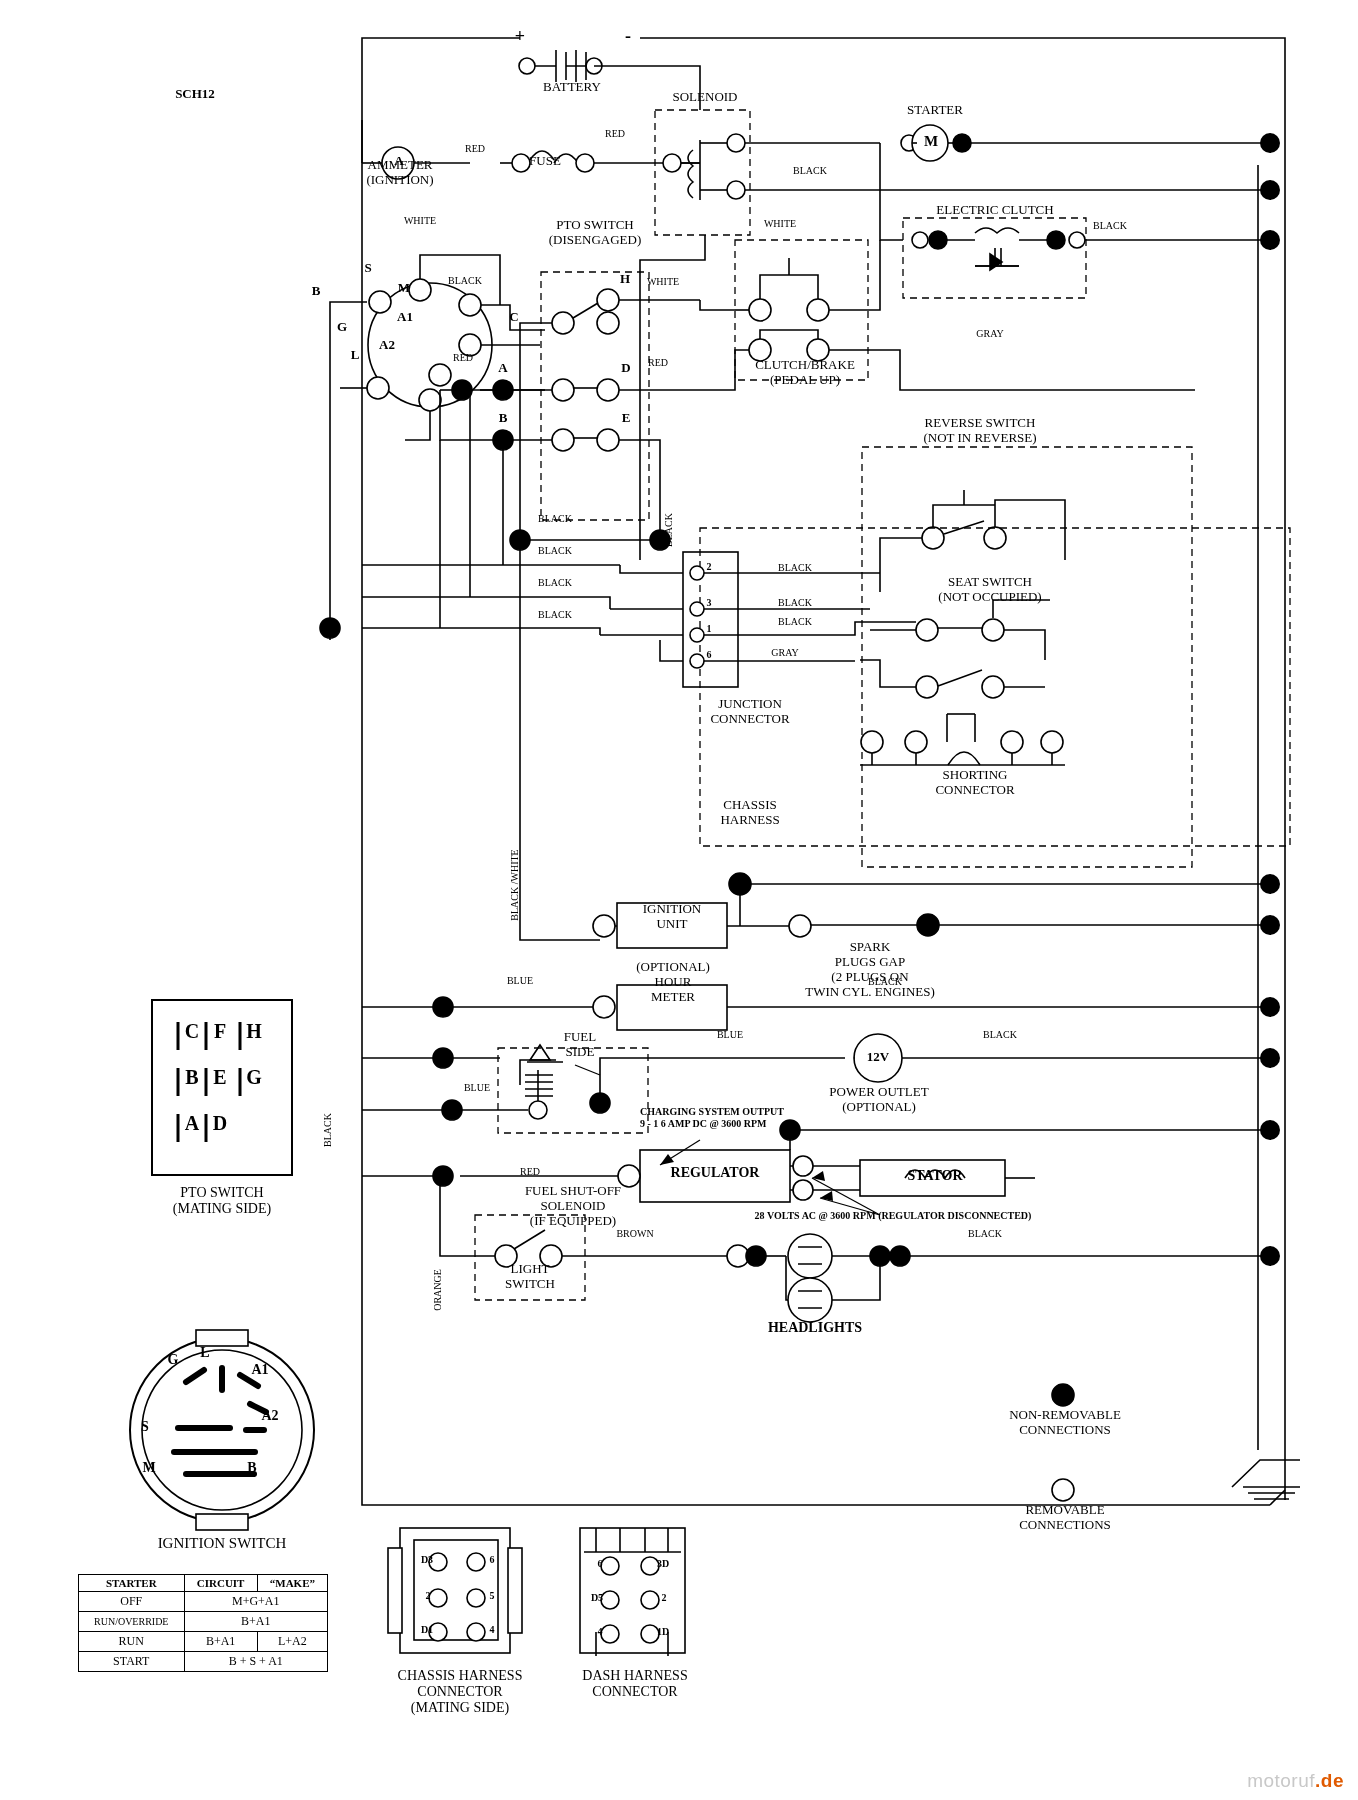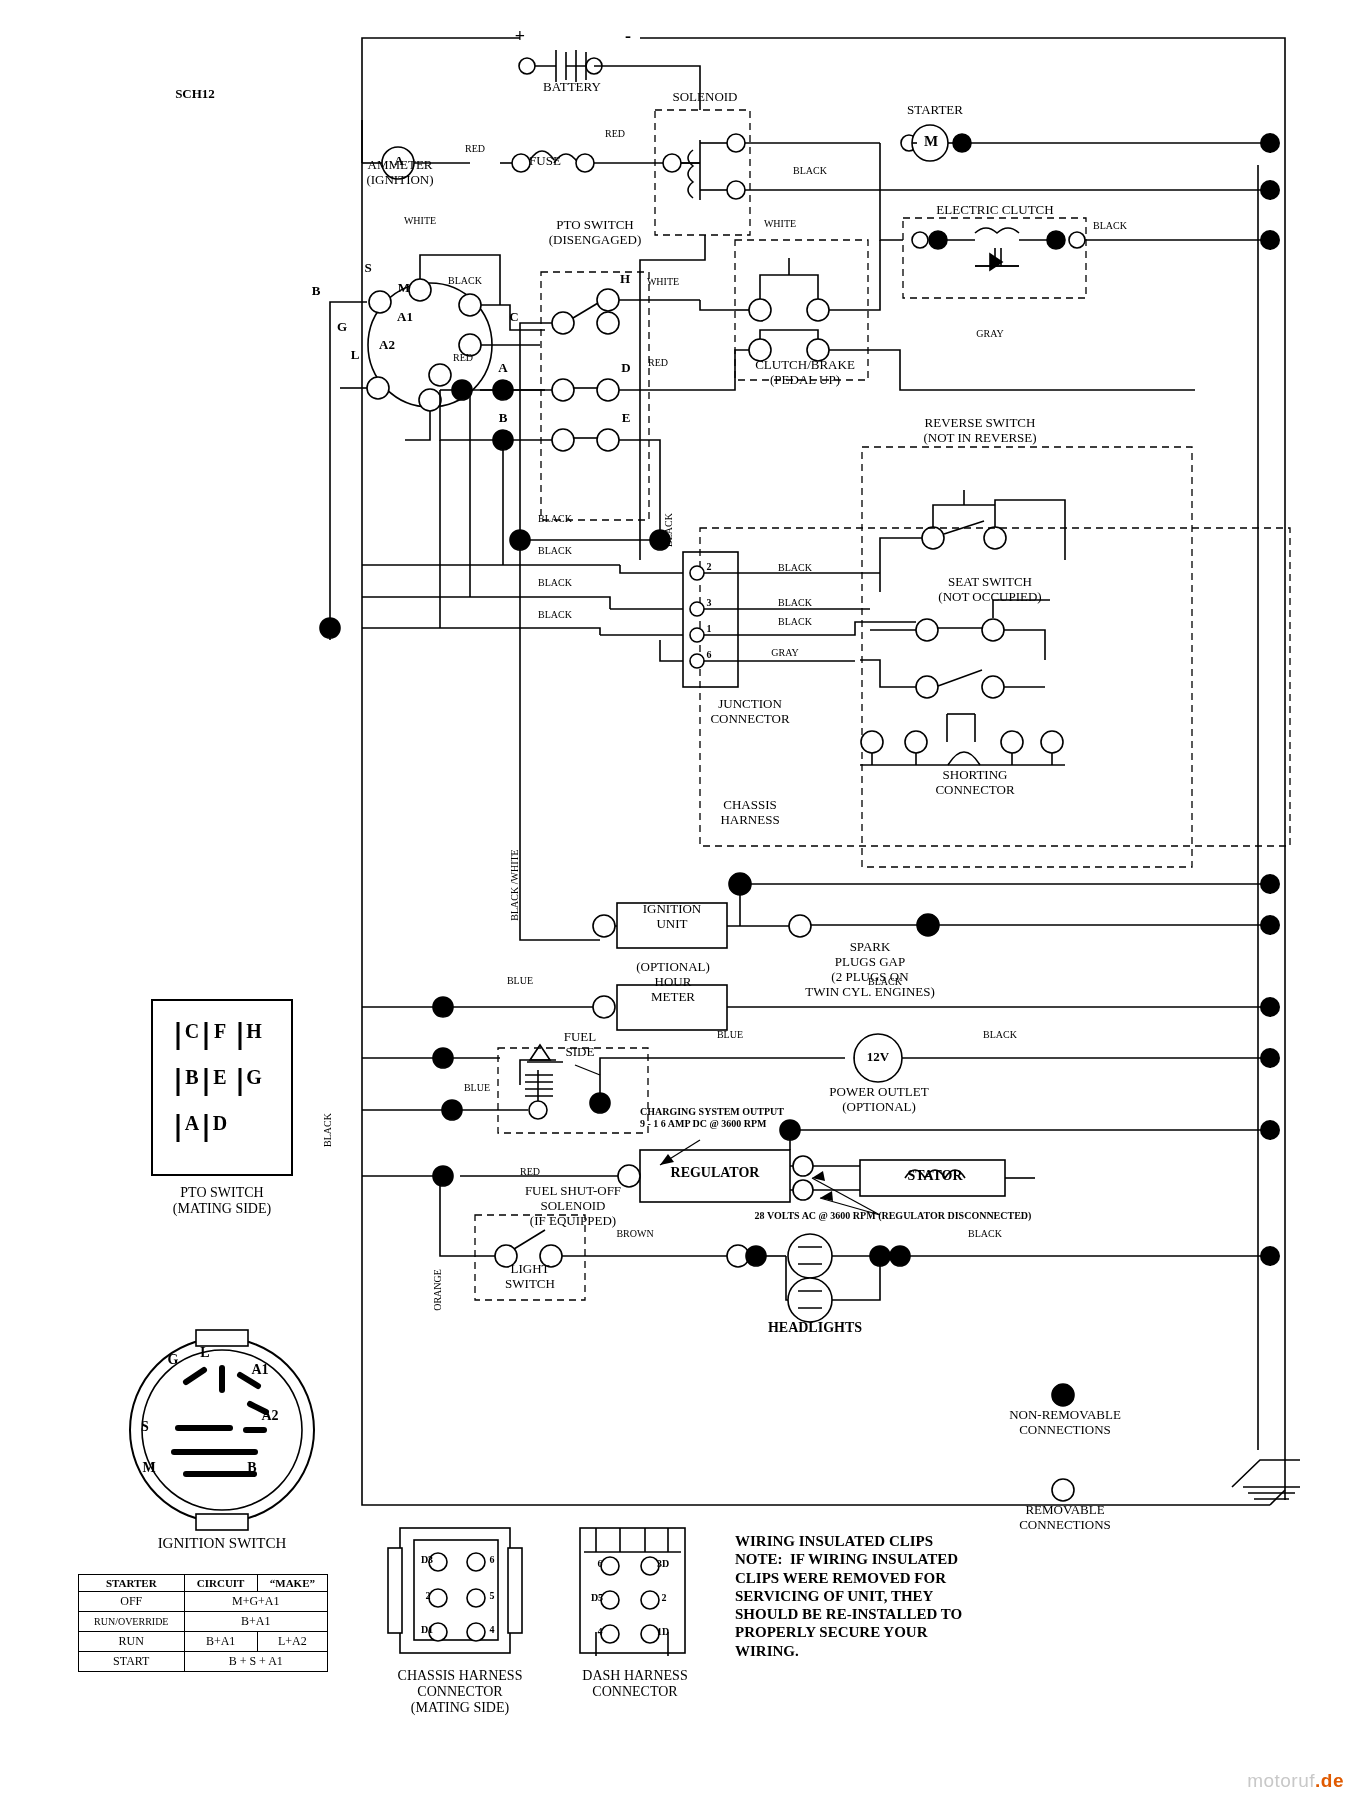--- a/index.html
+++ b/index.html
@@ -520,27 +520,20 @@
 
 <div class="lbl xs bold" style="left:592px;top:1558px;width:16px;">6</div>
 <div class="lbl xs bold" style="left:652px;top:1558px;width:22px;">3D</div>
 <div class="lbl xs bold" style="left:586px;top:1592px;width:22px;">D5</div>
 <div class="lbl xs bold" style="left:656px;top:1592px;width:16px;">2</div>
 <div class="lbl xs bold" style="left:592px;top:1626px;width:16px;">4</div>
 <div class="lbl xs bold" style="left:652px;top:1626px;width:22px;">1D</div>
 <div class="lbl" style="left:550px;top:1668px;width:170px;font-size:14px;">DASH HARNESS
 CONNECTOR</div>
 
-<div class="lbl left bold" style="left:735px;top:1532px;width:270px;font-size:15px;line-height:1.22;">WIRING INSULATED CLIPS
-NOTE:  IF WIRING INSULATED
-CLIPS WERE REMOVED FOR
-SERVICING OF UNIT, THEY
-SHOULD BE RE-INSTALLED TO
-PROPERLY SECURE YOUR
-WIRING.</div>
 
 <div class="lbl" style="left:985px;top:1408px;width:160px;font-size:13px;">NON-REMOVABLE
 CONNECTIONS</div>
 <div class="lbl" style="left:985px;top:1503px;width:160px;font-size:13px;">REMOVABLE
 CONNECTIONS</div>
 
 <div class="wm">motoruf<b>.de</b></div>
 
 </div>
 

